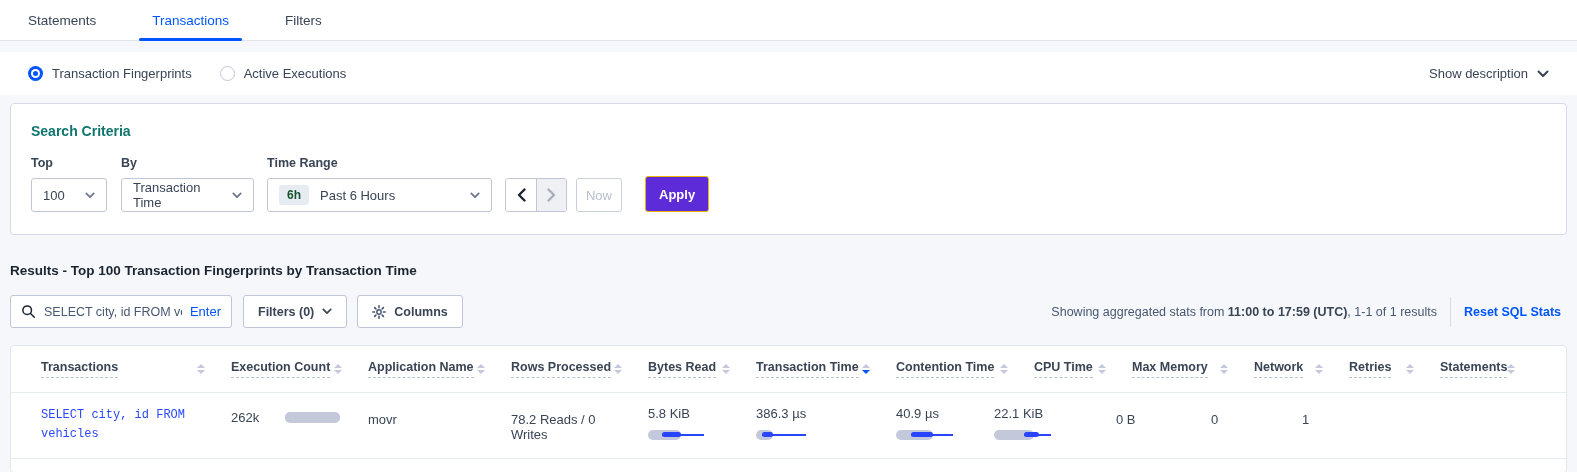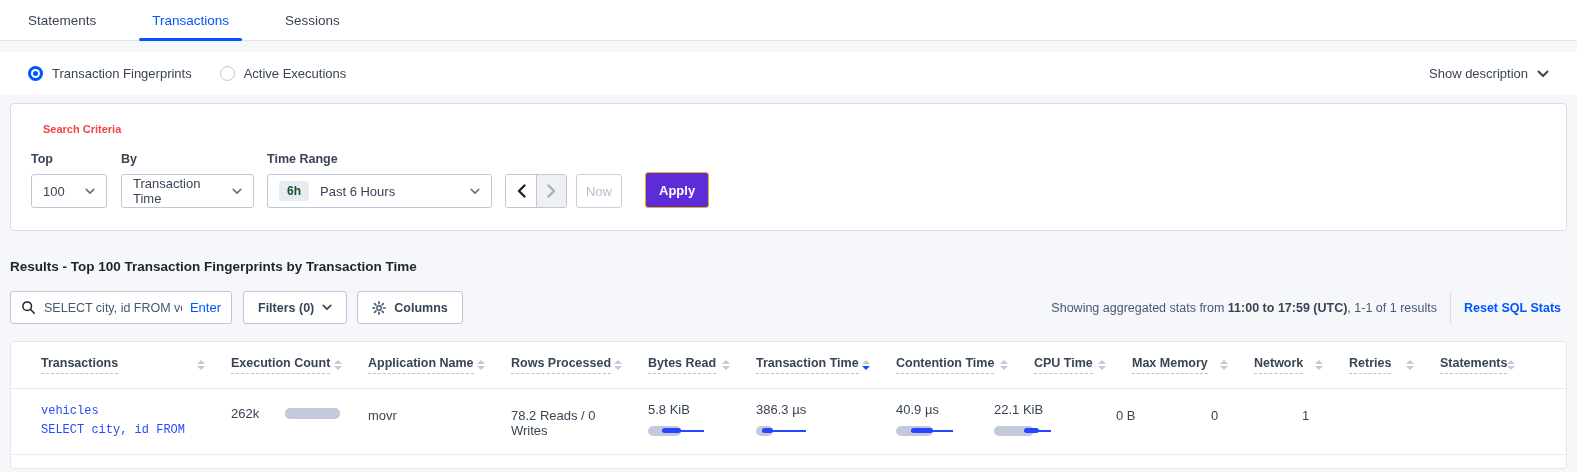--- a/index.html
+++ b/index.html
@@ -27,21 +27,21 @@
   .radio-on::before { content:''; position:absolute; left:5px; top:5px; right:5px; bottom:5px;
     background:#0055ff; border-radius:50%; z-index:2; }
   .radio-off { width:15px; height:15px; border-radius:50%; border:1px solid #c0c6d9;
     background:#fff; flex:none; }
   .radio-label { font-size:13px; color:#394455; }
   .show-desc { margin-left:auto; display:flex; align-items:center; gap:9px;
     font-size:13px; color:#394455; cursor:pointer; }
   
   .criteria-card { margin:8px 10px 0; background:#fff; border:1px solid #d6dbe7;
     border-radius:4px; padding:19px 20px 22px; }
-  .criteria-title { font-weight:bold; font-size:11px; color:#ef4444;margin-left:12px; }
+  .criteria-title { font-weight:bold; font-size:14px; color:#0f766e; }
   .criteria-controls { display:flex; align-items:flex-end; margin-top:17px; }
   .field { display:flex; flex-direction:column; }
   .field-label { font-weight:bold; font-size:12.5px; color:#394455; margin-bottom:8px; }
   .select { height:34px; border:1px solid #c0c6d9; border-radius:3px; background:#fff;
     display:flex; align-items:center; justify-content:space-between; padding:0 11px;
     font-size:13px; color:#394455; cursor:pointer; }
   .sel-top { width:76px; margin-right:14px; }
   .sel-by { width:133px; margin-right:13px; }
   .sel-range { width:225px; }
   .badge-6h { background:#e7ecf3; border-radius:3px; font-weight:bold; font-size:12px;
@@ -112,21 +112,21 @@
 <body>
 
 <div class="tabbar">
   <div class="tab">
       <span>Statements</span>
     </div>
   <div class="tab active">
       <span>Transactions</span>
     </div>
   <div class="tab">
-      <span>Sessions</span>
+      <span>Filters</span>
     </div>
 </div>
 
 <div class="radio-row">
   <div class="radio-opt">
     <span class="radio-on"></span>
     <span class="radio-label">Transaction Fingerprints</span>
   </div>
   <div class="radio-opt">
     <span class="radio-off"></span>
@@ -318,22 +318,22 @@
         <span class="sort">
           <span class="tri up"></span>
           <span class="tri down"></span>
         </span>
       </div>
     </div>
   <div>
       <div class="trow">
         <div class="td col1">
           <div class="sql-link">
+            <div>SELECT city, id FROM</div>
             <div>vehicles</div>
-            <div>SELECT city, id FROM</div>
           </div>
         </div>
         <div class="td col2 count-cell">
           <span>262k</span>
           <span class="count-bar" style="width: 55px;"></span>
         </div>
         <div class="td col3 text-cell">movr</div>
         <div class="td col4 text-cell">78.2 Reads / 0 Writes</div>
         <div class="td col5">
           <div class="bar-value">5.8 KiB</div>

